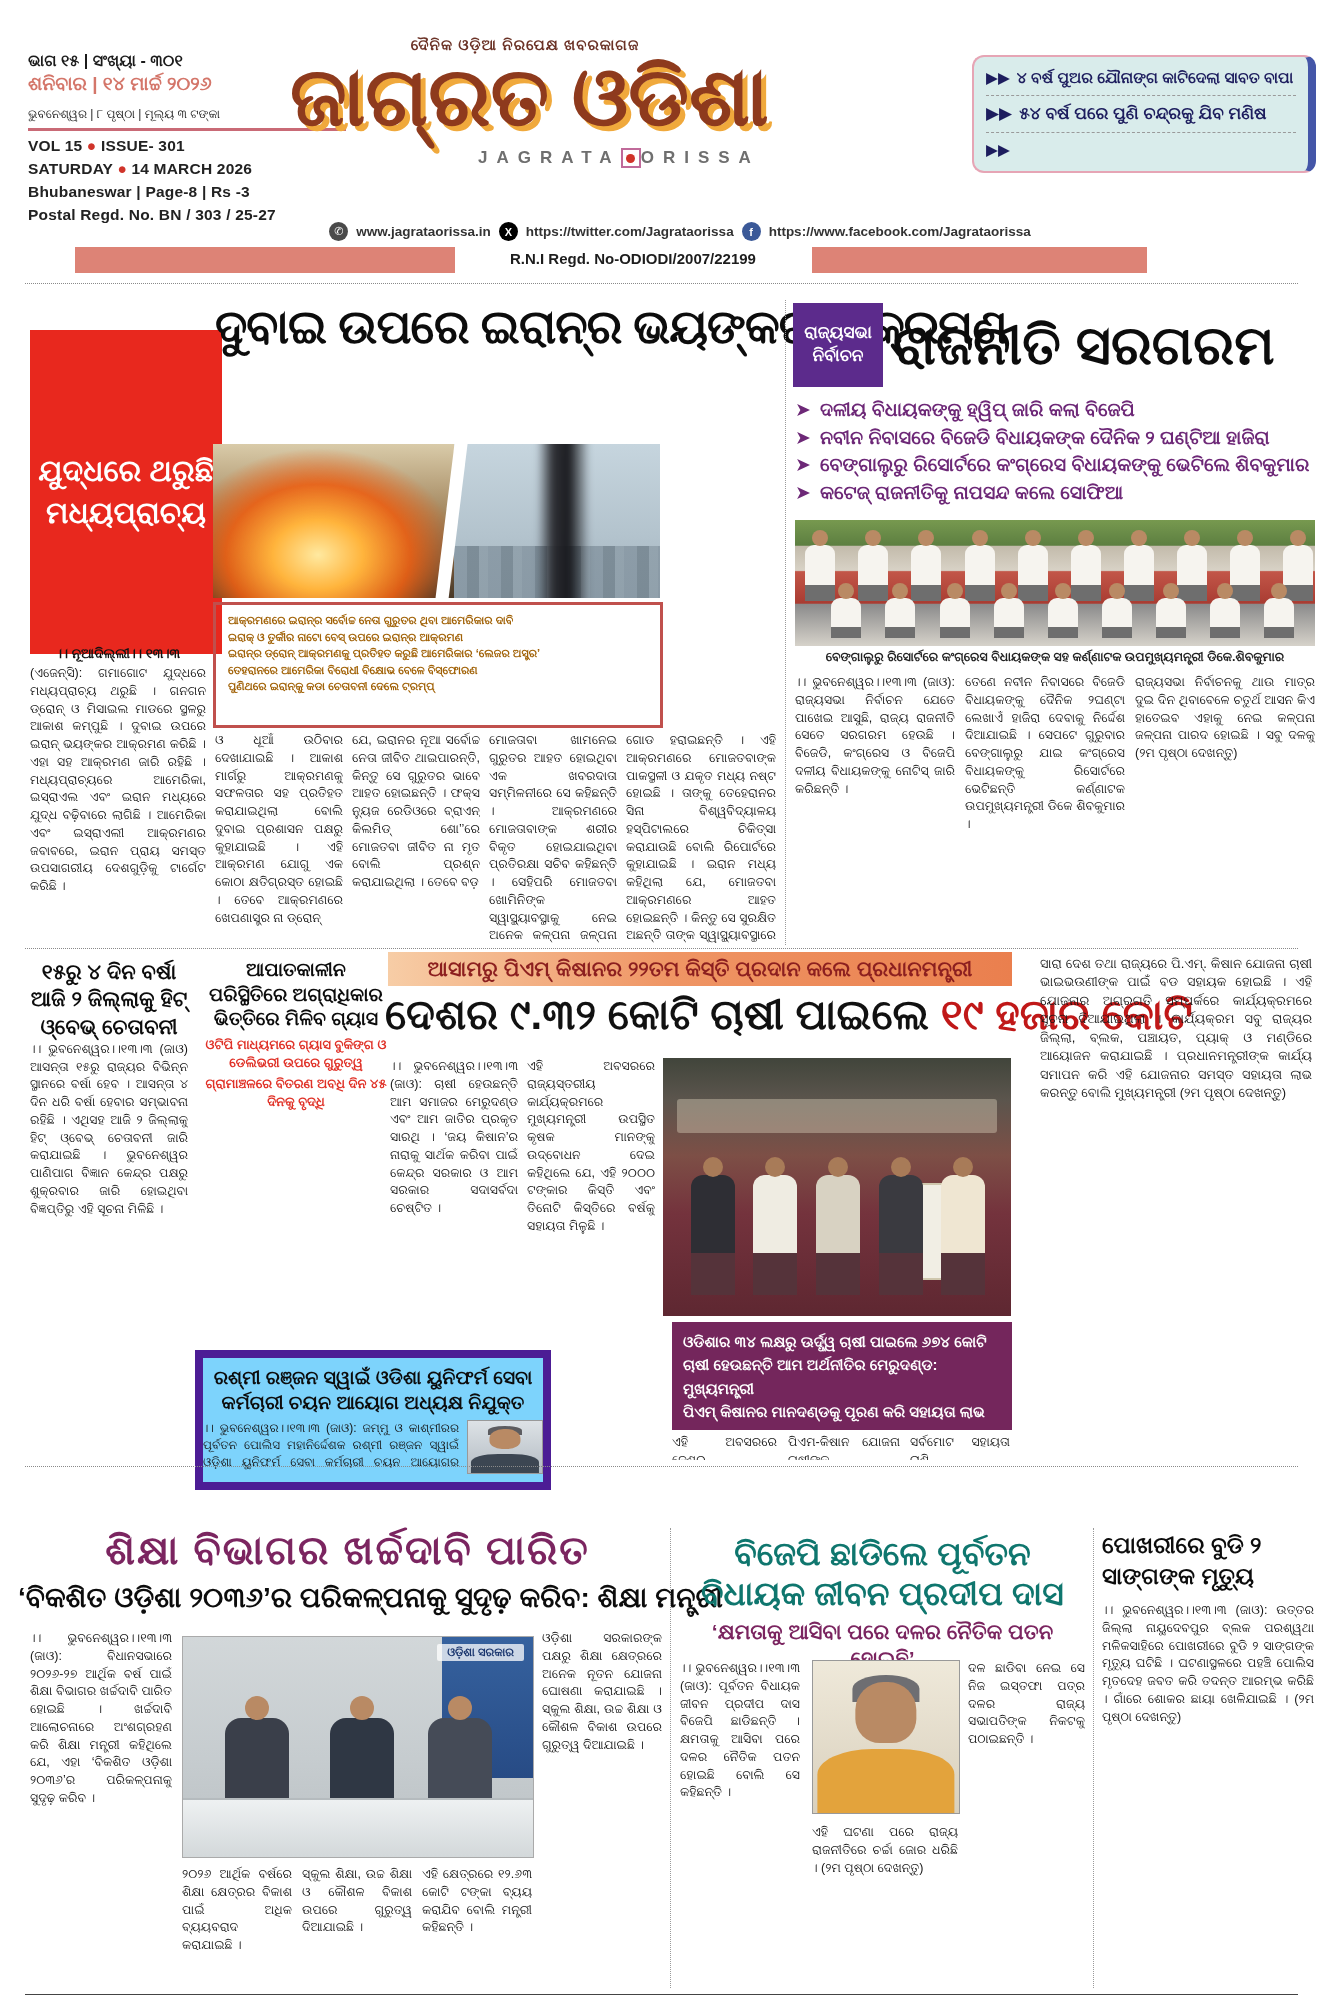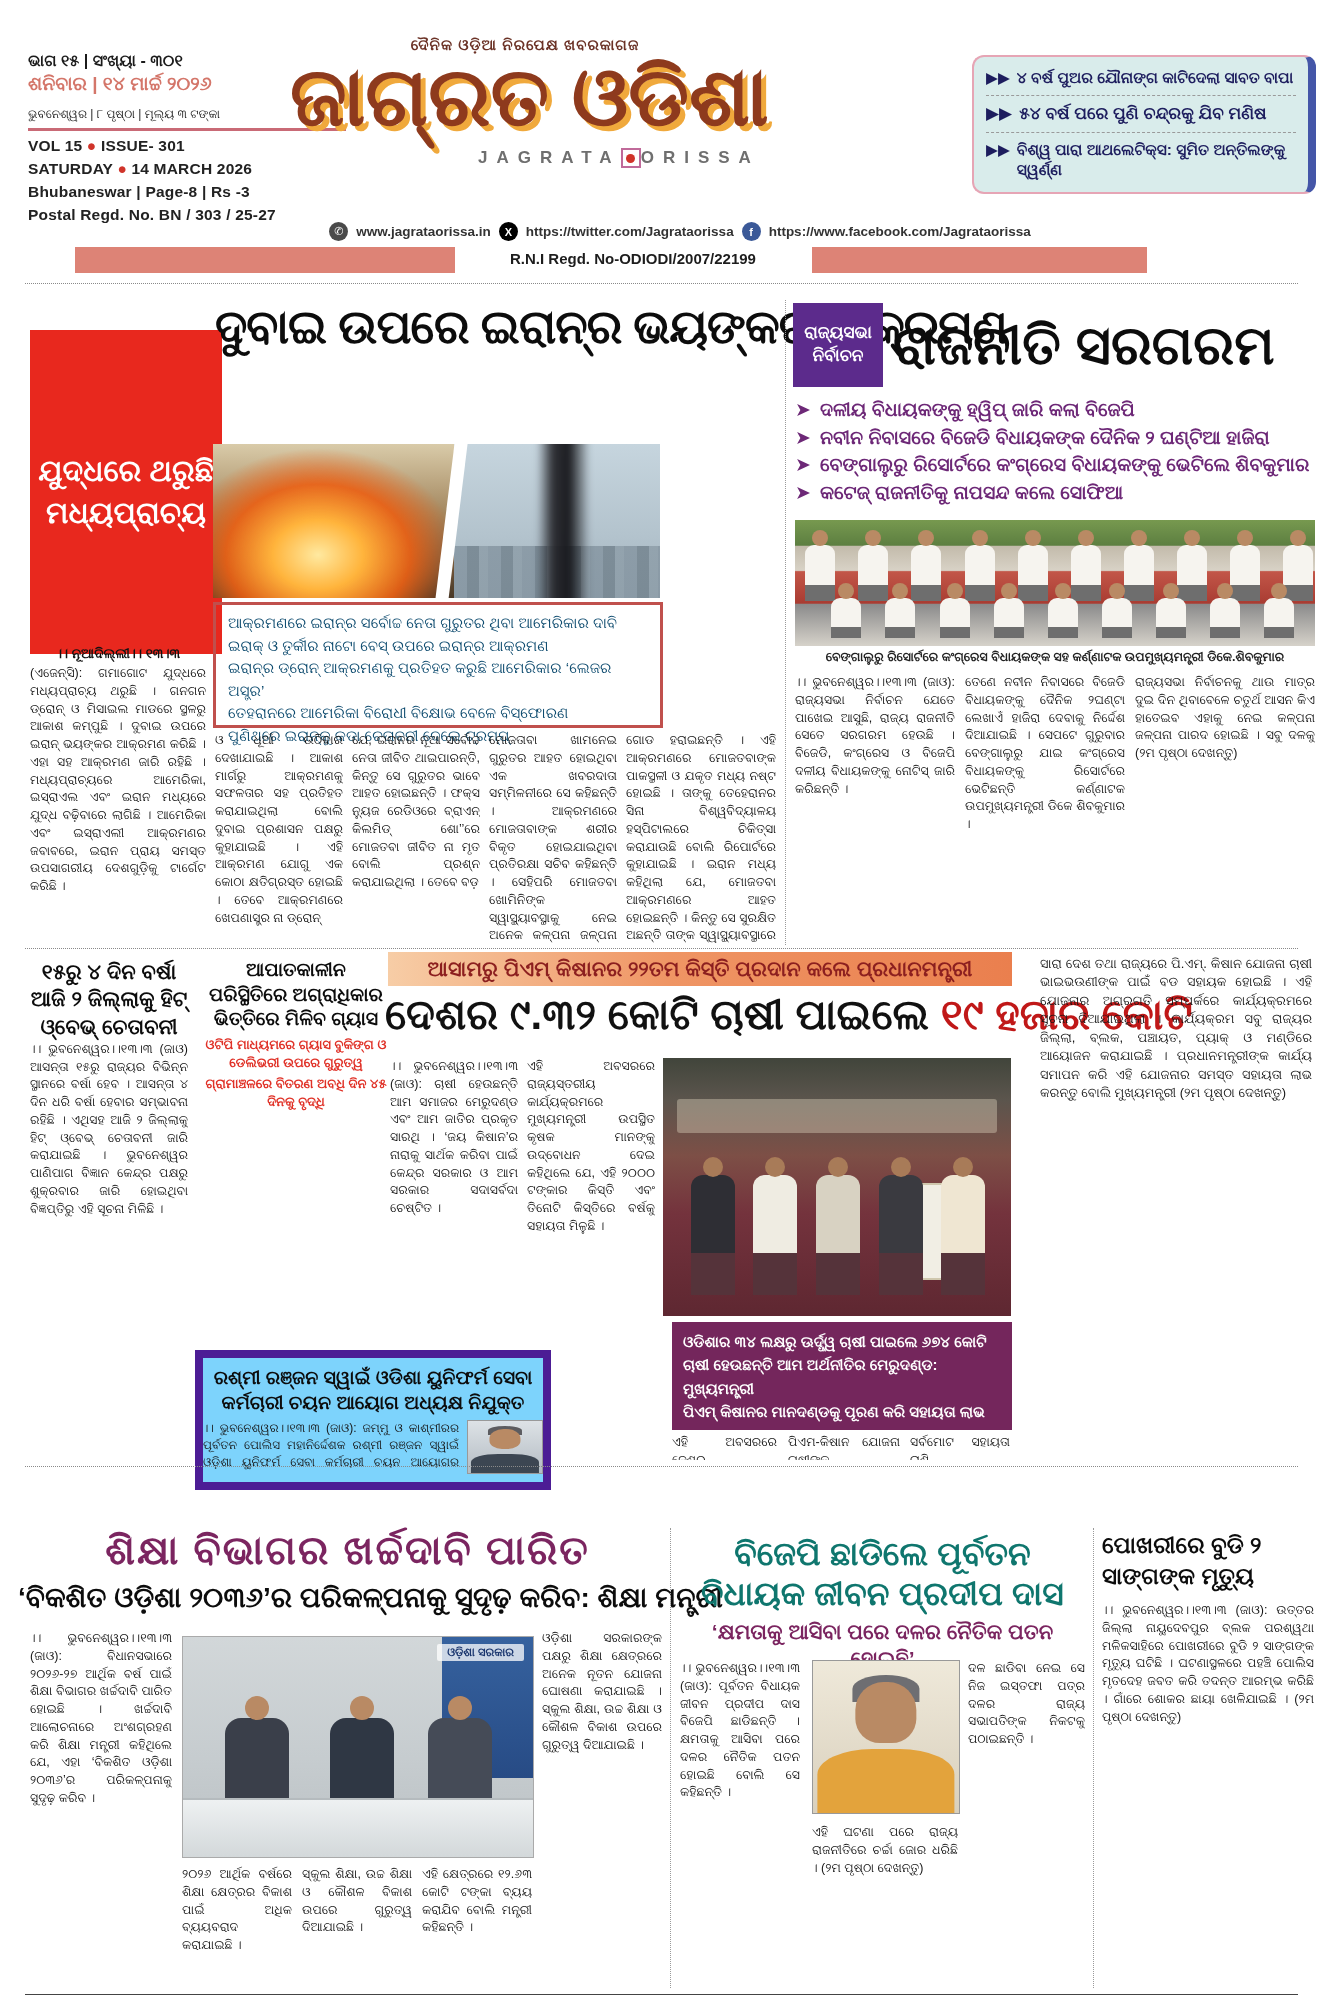--- a/index.html
+++ b/index.html
@@ -43,21 +43,21 @@
        font-weight:bold;color:#333}
   .icn{width:19px;height:19px;border-radius:50%;display:inline-flex;align-items:center;
        justify-content:center;color:#fff;font-size:11px;font-weight:bold;flex:none}
   .icn.ph1{background:#4a4a4a}.icn.xx{background:#000}.icn.fb{background:#3b5998}
   .rni{font-size:15px;font-weight:bold;color:#1d1d1d;text-align:center}
   
   .flagbox{background:#e8281e;color:#fff;display:flex;align-items:center;justify-content:center;
            text-align:center;font-size:30px;font-weight:bold;line-height:1.4;padding:8px}
   .h-iran{font-size:47px;font-weight:bold;letter-spacing:-1px;line-height:1.08;color:#0c0c0c;white-space:nowrap}
   .pointsbox{border:3px solid #c0504d;padding:7px 12px}
-  .pointsbox div{font-size:15px;font-weight:normal;color:#0c4a6e;line-height:1.5}
+  .pointsbox div{font-size:11px;font-weight:bold;color:#a16207;line-height:1.5}
   .kickerbox{background:#5c2b8c;color:#fff;display:flex;flex-direction:column;align-items:center;
              justify-content:center;font-size:17px;font-weight:bold;line-height:1.35;text-align:center}
   .h-raj{font-size:54px;font-weight:bold;line-height:1;color:#0c0c0c;white-space:nowrap}
   .bullet{display:flex;gap:9px;font-size:19px;font-weight:bold;color:#6d2877;line-height:1.45}
   .caption{font-size:12.5px;font-weight:bold;text-align:center;color:#222}
   .kband{background:linear-gradient(90deg,#f7cda6,#ef9564 45%,#ea7f4e);display:flex;align-items:center;
          justify-content:center;font-size:21px;font-weight:bold;color:#8c1f1f}
   .h-pmk{font-size:42px;font-weight:bold;white-space:nowrap;text-align:center;line-height:1}
   .h-pmk .red{color:#c01818}
   .capbox{background:#74265c;color:#fff;padding:8px 11px}
@@ -146,21 +146,20 @@
     <div class="inside-item">
       <span>▶▶</span>
       <span>୪ ବର୍ଷ ପୁଅର ଯୌନାଙ୍ଗ କାଟିଦେଲା ସାବତ ବାପା</span>
     </div>
     <div class="inside-item" style="font-size:17px">
       <span>▶▶</span>
       <span>୫୪ ବର୍ଷ ପରେ ପୁଣି ଚନ୍ଦ୍ରକୁ ଯିବ ମଣିଷ</span>
     </div>
     <div class="inside-item">
       <span>▶▶</span>
-      <span>ବିଶ୍ୱ ପାରା ଆଥଲେଟିକ୍ସ: ସୁମିତ ଅନ୍ତିଲଙ୍କୁ ସ୍ୱର୍ଣ୍ଣ</span>
     </div>
   </div>
 </div>
 
 <div class="abs soc" style="left:380px;top:222px;width:600px">
   <span class="icn ph1">✆</span>
   <span>www.jagrataorissa.in</span>
   <span class="icn xx">X</span>
   <span>https://twitter.com/Jagrataorissa</span>
   <span class="icn fb">f</span>

